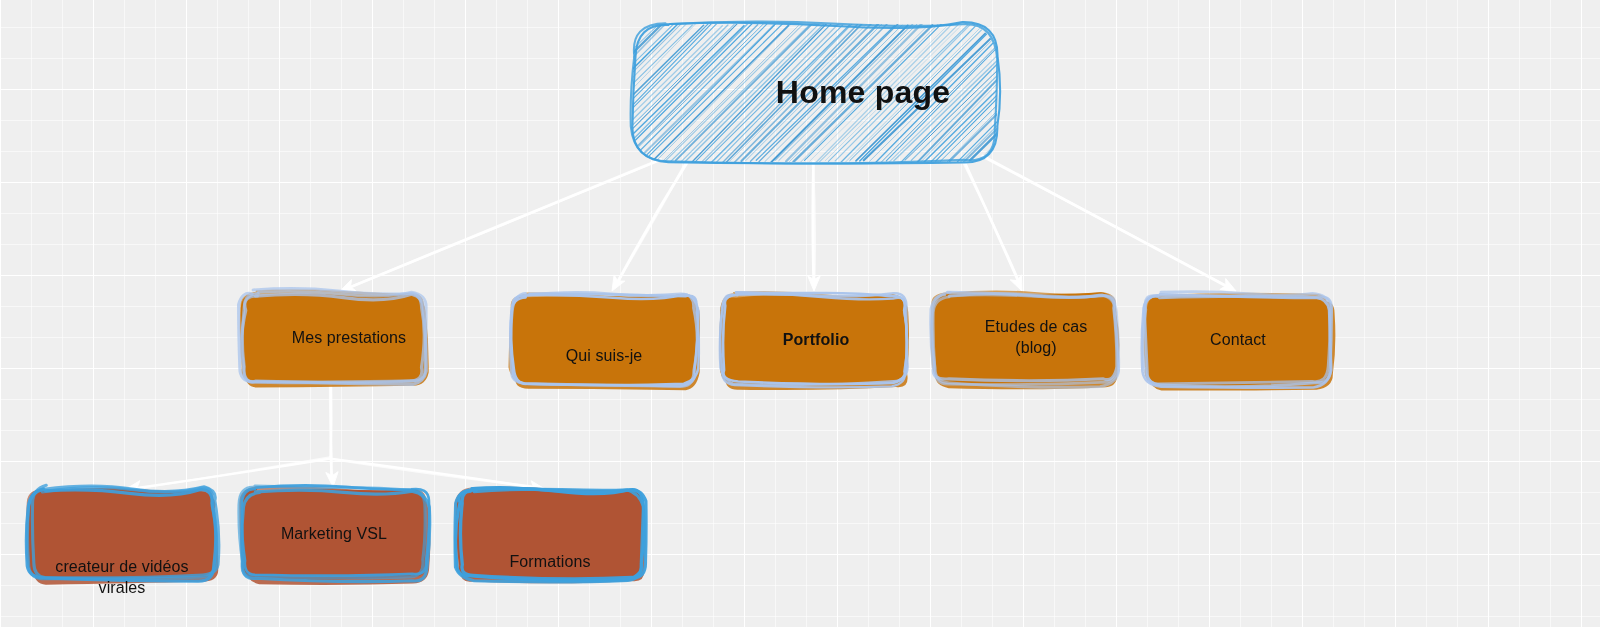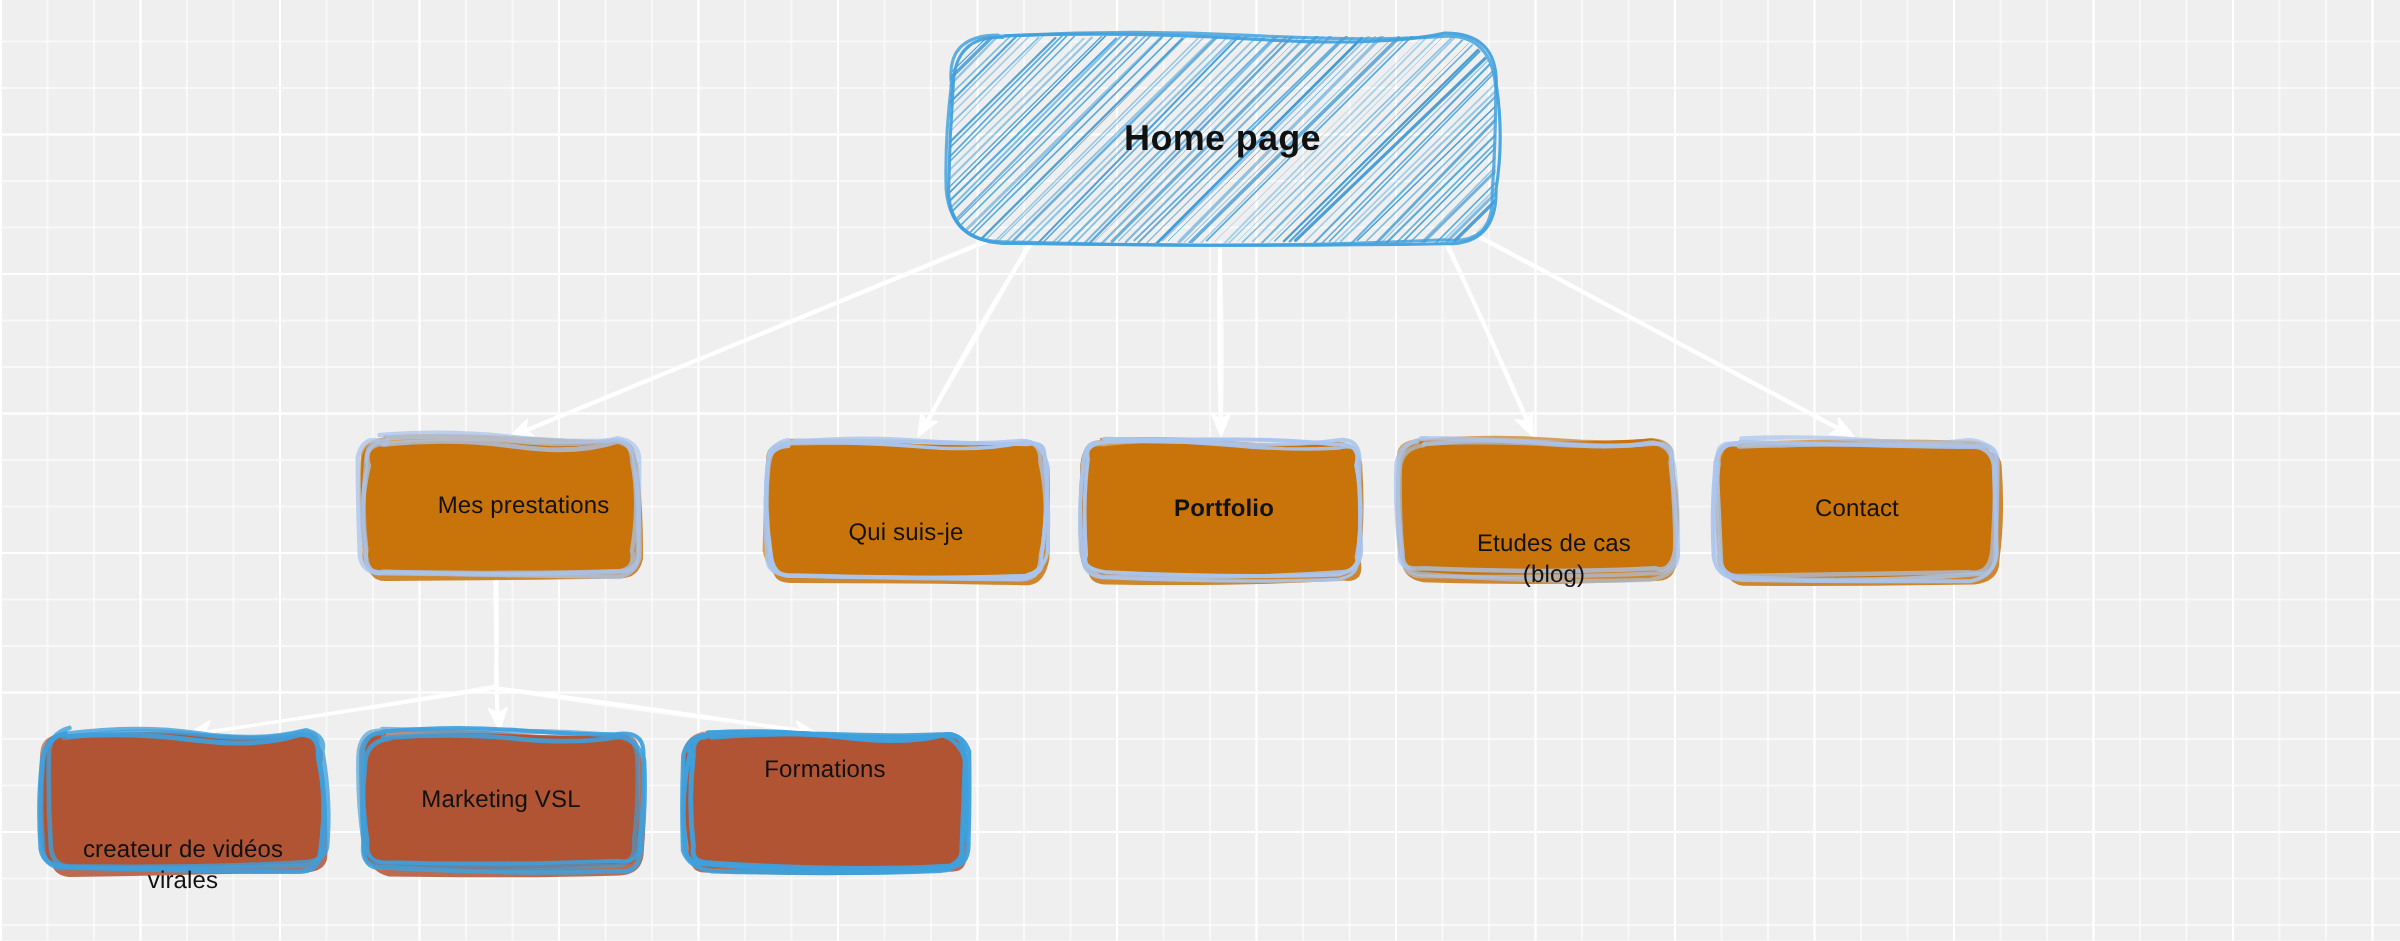--- a/index.html
+++ b/index.html
@@ -49,23 +49,24 @@
     text-align: center;
     color: #111111;
     font-family: "Liberation Sans", sans-serif;
     font-size: 16px;
     line-height: 1.30;
     letter-spacing: 0.1px;
     pointer-events: none;
     white-space: pre-line;
   }
   .node-label.root {
-    font-size: 24px;
+    font-size: 32px;
     font-weight: bold;
     letter-spacing: 0.2px;
+    margin-left: 48px;
   }
 </style>
 </head>
 <body>
 
 <div id="canvas">
 
   <svg id="edge-layer" class="layer" viewBox="0 0 1600 627" width="1600" height="627" xmlns="http://www.w3.org/2000/svg">
     <g id="edges">
         <g>
@@ -321,22 +322,22 @@
           <path d="M 471.68,488.68 Q 520.71,487.65 559.88,490.87 T 629.61,489.85 Q 641.75,488.97 645.84,501.11 Q 646.36,533.75 645.41,561.44 Q 646.00,578.89 631.79,577.48 Q 560.97,581.26 473.44,575.28 Q 459.90,574.92 462.32,564.66 Q 458.63,534.16 462.23,503.34 Q 460.72,489.02 476.20,490.31" fill="none" stroke="#3ea0dd" stroke-width="3.30" stroke-opacity="0.96" stroke-linecap="round" stroke-linejoin="round"></path>
         </g>
       </g>
   </svg>
 
   <div id="labels">
       <div class="node-label root" style="left: 633px; top: 24px; width: 364px; height: 138px;">Home page</div>
       <div class="node-label" style="left: 258px; top: 294px; width: 182px; height: 88px;">Mes prestations</div>
       <div class="node-label" style="left: 512px; top: 312px; width: 184px; height: 88px;">Qui suis-je</div>
       <div class="node-label" style="left: 724px; top: 296px; width: 184px; height: 88px; font-weight: bold;">Portfolio</div>
-      <div class="node-label" style="left: 934px; top: 294px; width: 204px; height: 88px; margin-top: 36px;">Etudes de cas
+      <div class="node-label" style="left: 934px; top: 294px; width: 204px; height: 88px;">Etudes de cas
 (blog)</div>
       <div class="node-label" style="left: 1146px; top: 296px; width: 184px; height: 88px;">Contact</div>
       <div class="node-label" style="left: 30px; top: 490px; width: 184px; height: 88px; margin-top: 44px;">createur de vidéos
 virales</div>
       <div class="node-label" style="left: 242px; top: 490px; width: 184px; height: 88px;">Marketing VSL</div>
-      <div class="node-label" style="left: 458px; top: 470px; width: 184px; height: 88px;">Formations</div>
+      <div class="node-label" style="left: 458px; top: 518px; width: 184px; height: 88px;">Formations</div>
     </div>
 
 </div>
 
 </body></html>

